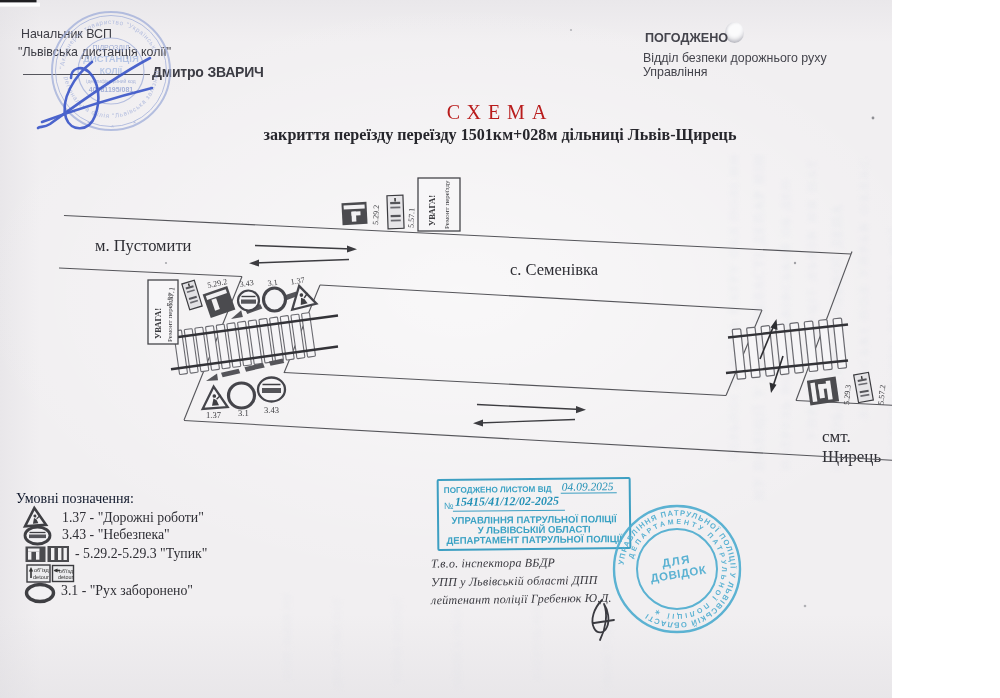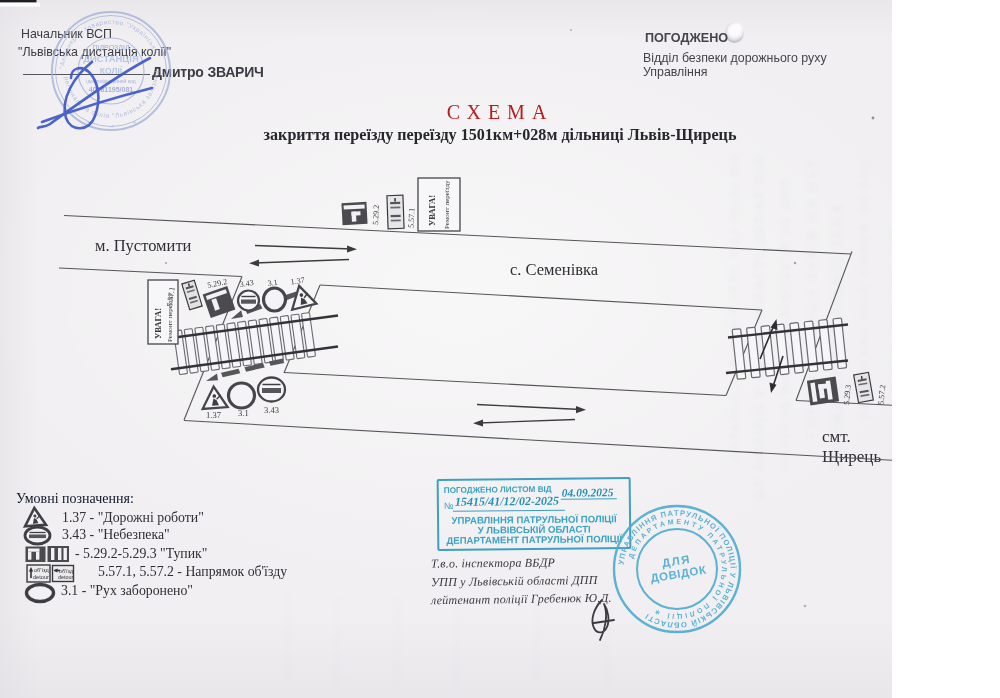--- a/index.html
+++ b/index.html
@@ -290,21 +290,20 @@
 </svg>
 
 <div class="abs ser" style="left:16px;top:491px;font-size:14px;color:#0f172a;">Умовні позначення:</div>
 
 <div class="abs ser" style="left:62px;top:510px;font-size:13.8px;color:#2e2e34;">1.37 - "Дорожні роботи"</div>
 
 <div class="abs ser" style="left:62px;top:527px;font-size:13.8px;color:#2e2e34;">3.43 - "Небезпека"</div>
 
 <div class="abs ser" style="left:75px;top:546px;font-size:13.8px;color:#2e2e34;">- 5.29.2-5.29.3 "Тупик"</div>
 
-<div class="abs ser" style="left:98px;top:564px;font-size:13.8px;color:#2e2e34;">5.57.1, 5.57.2 - Напрямок об'їзду</div>
 
 <div class="abs ser" style="left:61px;top:583px;font-size:13.8px;color:#2e2e34;">3.1 - "Рух заборонено"</div>
 
 <svg class="abs" style="left:0;top:480px;" width="330" height="140" viewBox="0 0 330 140" fill="none">
 
   <g transform="translate(35,37.5) rotate(-4)">
     <path d="M0,-9.5 L10.5,8 L-10.5,8 Z" stroke="#3f3f43" stroke-width="2.6" fill="#f2f1f3"></path>
     <path d="M-2.5,6 L-1,0.5 L1.5,2 L3,6 Z" fill="#3f3f43"></path>
     <circle cx="0" cy="-1.5" r="1.5" fill="#3f3f43"></circle>
     <line x1="1.5" y1="1.5" x2="5" y2="-1.5" stroke="#3f3f43" stroke-width="1.2"></line>
@@ -338,21 +337,21 @@
     <polygon points="53.5,90.5 57.5,88.5 57.5,92.5" fill="#333"></polygon>
     <text x="59" y="92.5" font-family="Liberation Sans" font-size="5.4" fill="#333">об'їзд</text>
     <text x="58" y="99" font-family="Liberation Sans" font-size="5.4" fill="#333">detour</text>
   </g>
 
   <ellipse cx="40" cy="113" rx="13.5" ry="8.5" stroke="#3f3f43" stroke-width="3.4" fill="#f2f1f3"></ellipse>
 </svg>
 
 <div class="abs" style="left:437px;top:478px;width:190px;height:68px;border:2.2px solid #3d9fc2;border-radius:2px;transform:rotate(-0.6deg);color:#3ba2c4;">
   <div class="abs sans" style="left:5px;top:5px;font-size:8.2px;font-weight:bold;letter-spacing:0;">ПОГОДЖЕНО ЛИСТОМ ВІД</div>
-  <div class="abs ser" style="left:122px;top:1px;font-size:11.5px;font-style:italic;font-weight:bold;color:#2391b6;border-bottom:1.3px solid #3d9fc2;padding:6px 3px 0 1px;">04.09.2025</div>
+  <div class="abs ser" style="left:122px;top:1px;font-size:11.5px;font-style:italic;font-weight:normal;color:#2391b6;border-bottom:1.3px solid #3d9fc2;padding:0 3px 0 1px;">04.09.2025</div>
   <div class="abs sans" style="left:5px;top:20px;font-size:9px;">№</div>
   <div class="abs ser" style="left:14px;top:14px;font-size:12px;font-style:italic;font-weight:bold;color:#2391b6;border-bottom:1.3px solid #3d9fc2;padding:0 6px 1px 2px;">15415/41/12/02-2025</div>
   <div class="abs sans" style="left:0;top:34px;width:100%;text-align:center;font-size:9.6px;font-weight:bold;">УПРАВЛІННЯ ПАТРУЛЬНОЇ ПОЛІЦІЇ</div>
   <div class="abs sans" style="left:0;top:44px;width:100%;text-align:center;font-size:9.6px;font-weight:bold;">У ЛЬВІВСЬКІЙ ОБЛАСТІ</div>
   <div class="abs sans" style="left:0;top:54px;width:100%;text-align:center;font-size:9.6px;font-weight:bold;">ДЕПАРТАМЕНТ ПАТРУЛЬНОЇ ПОЛІЦІЇ</div>
 </div>
 
 <div class="abs ser" style="left:431px;top:556px;font-size:12px;font-style:italic;color:#3a3a40;transform:rotate(-0.5deg);letter-spacing:0.2px;">Т.в.о. інспектора ВБДР</div>
 <div class="abs ser" style="left:431px;top:574px;font-size:12px;font-style:italic;color:#3a3a40;transform:rotate(-0.8deg);letter-spacing:0.2px;">УПП у Львівській області ДПП</div>
 <div class="abs ser" style="left:431px;top:592px;font-size:12px;font-style:italic;color:#3a3a40;transform:rotate(-0.8deg);letter-spacing:0.2px;">лейтенант поліції Гребенюк Ю.Д.</div>

